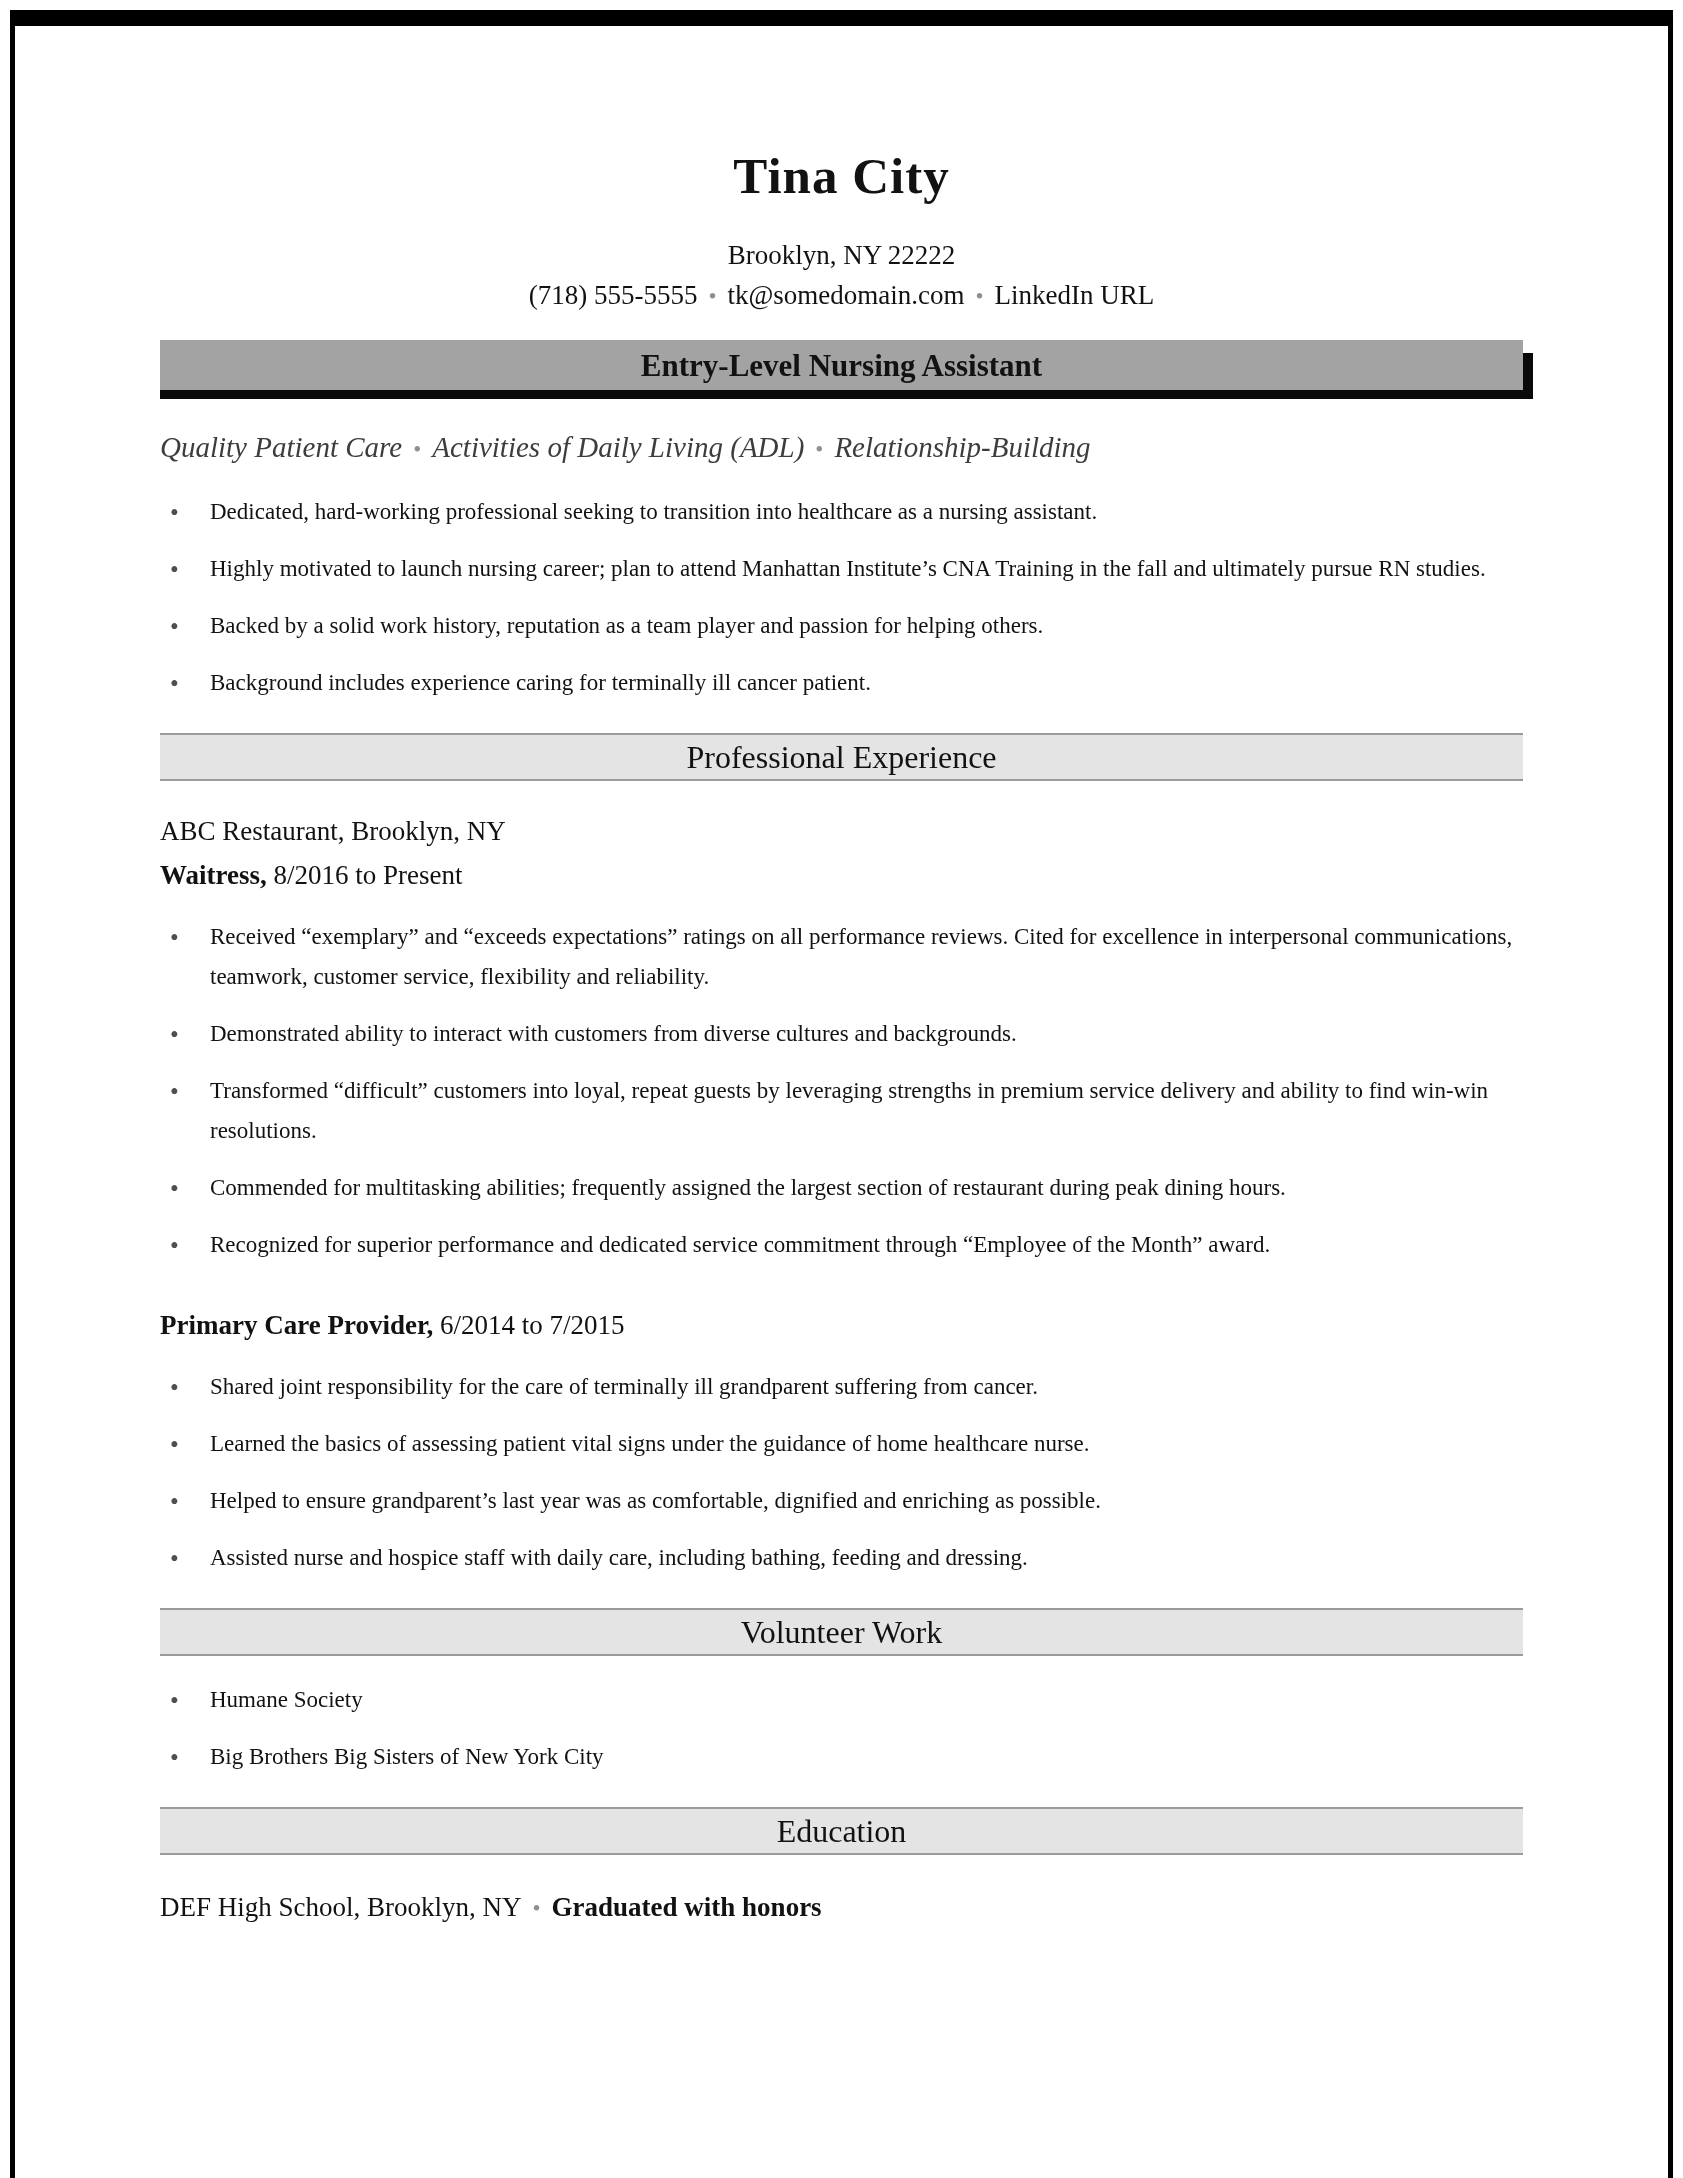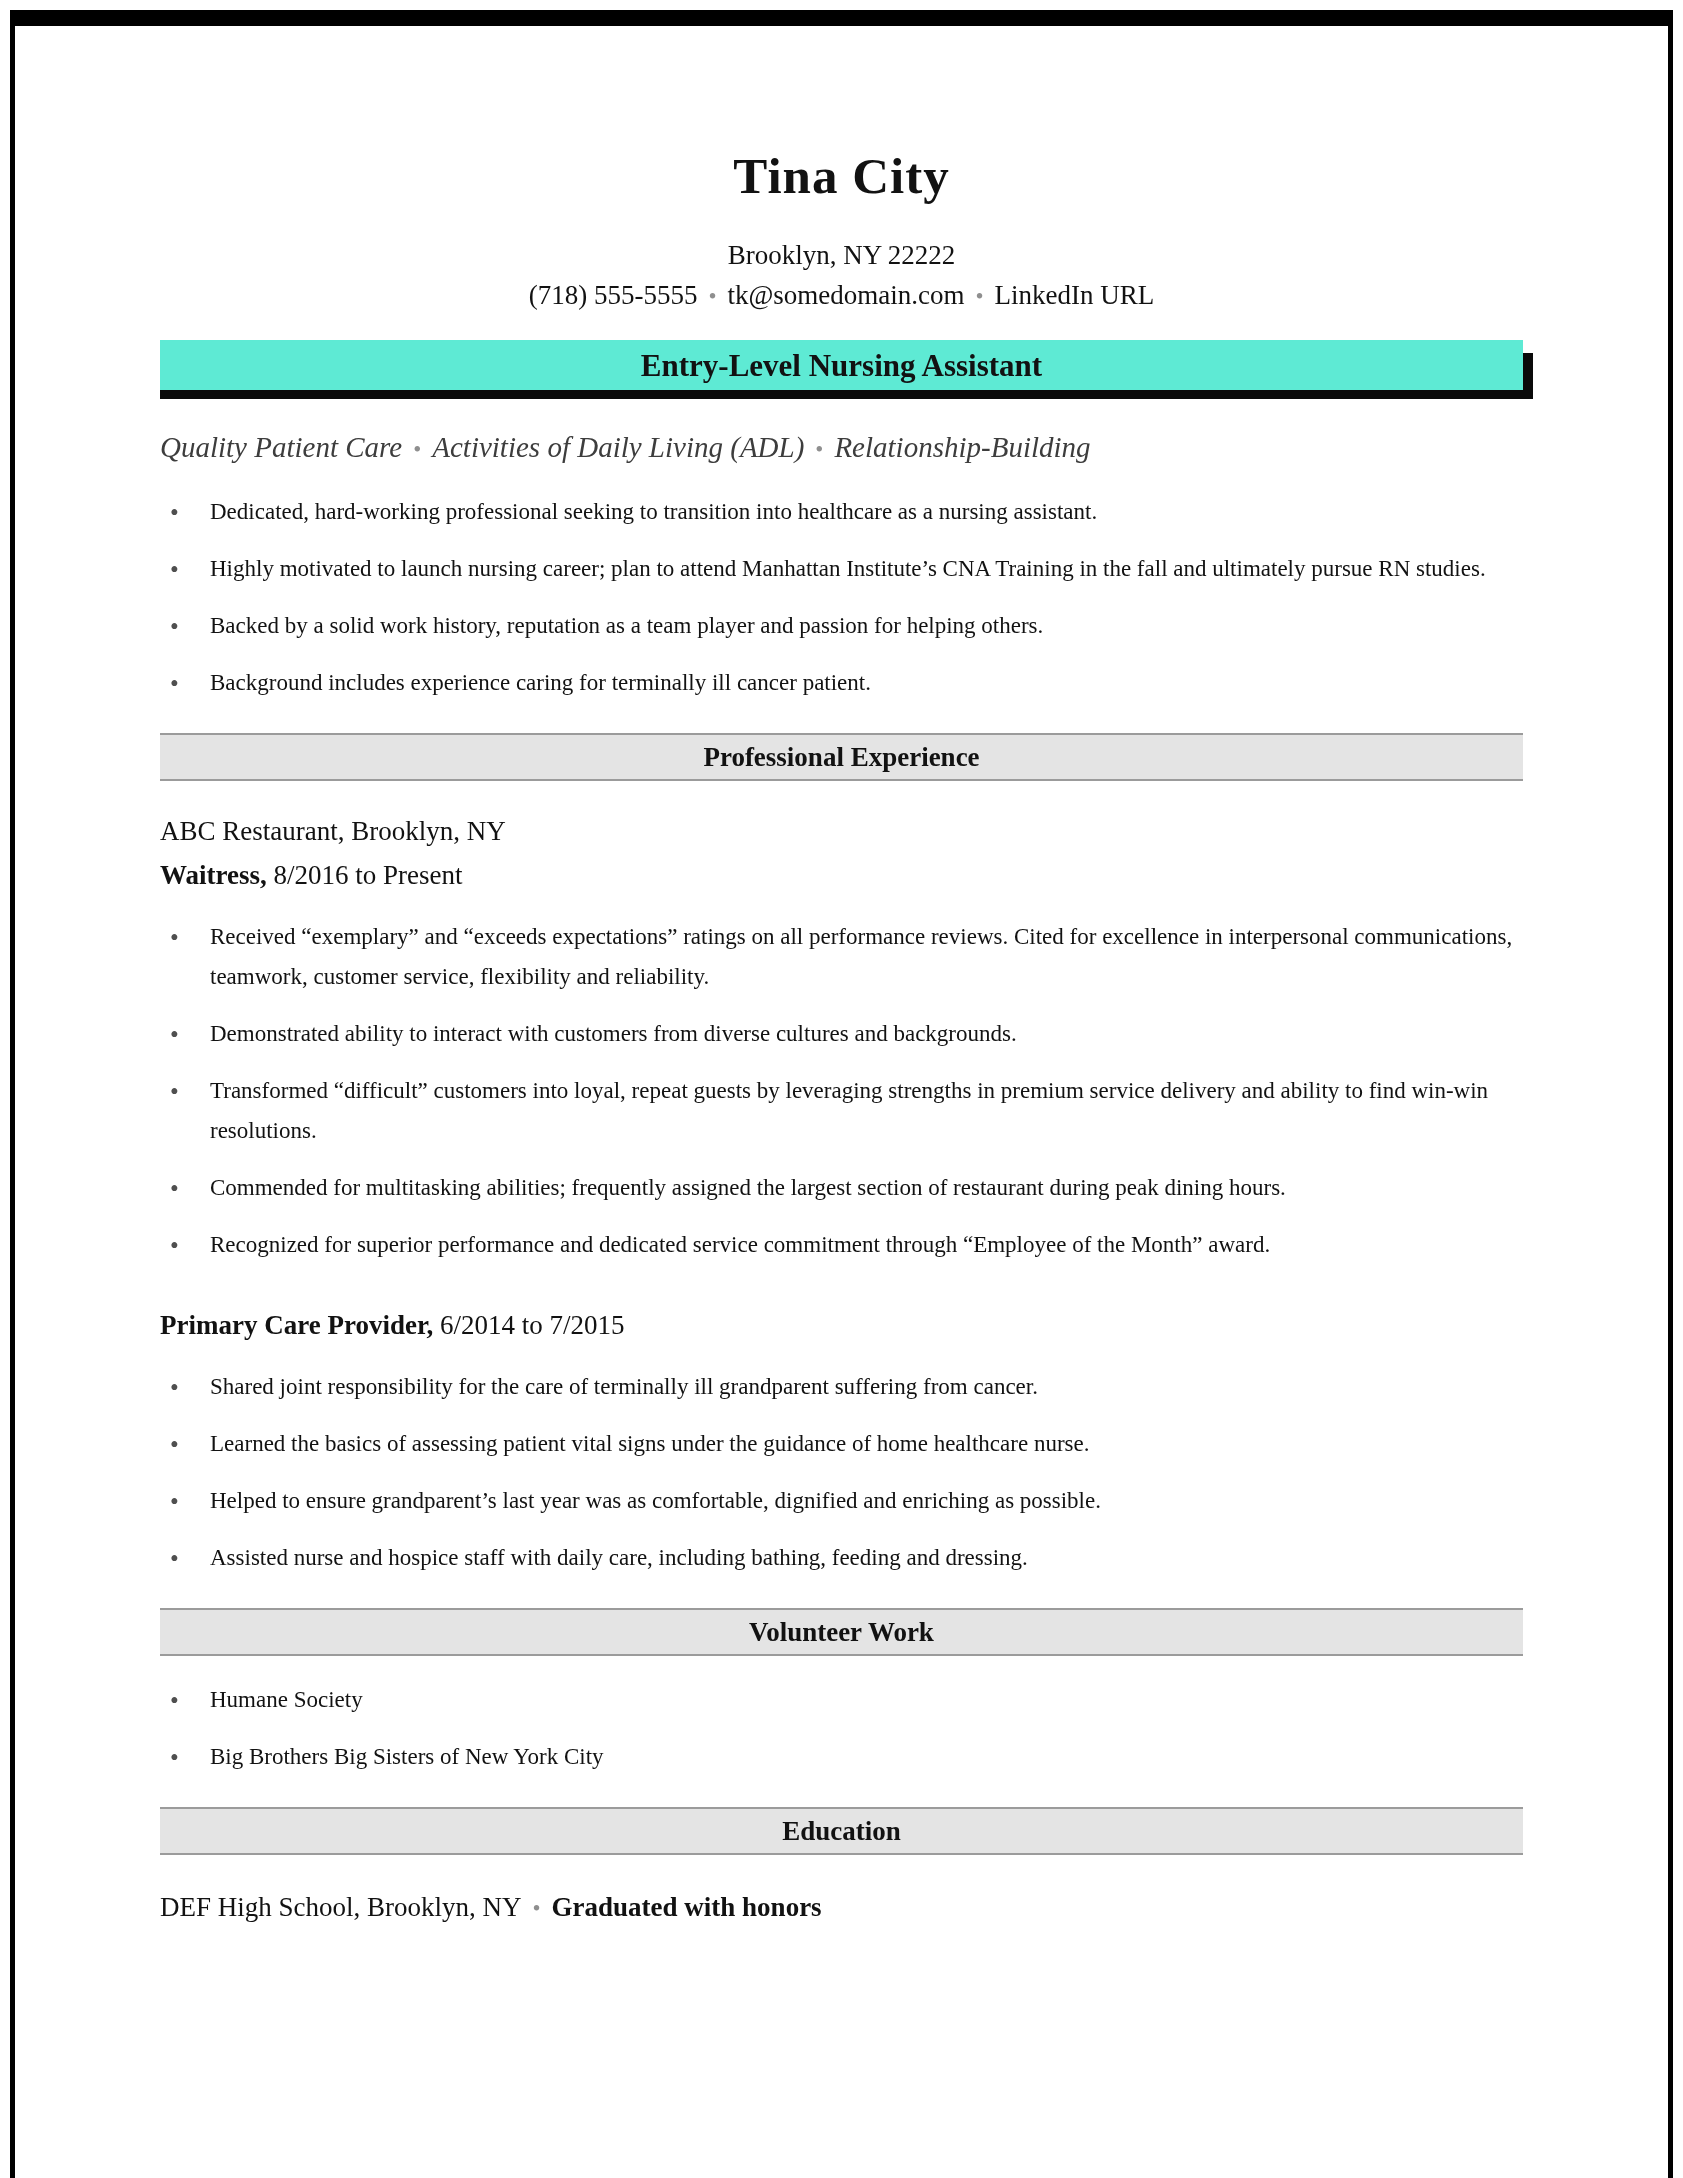--- a/index.html
+++ b/index.html
@@ -44,21 +44,21 @@
   }
   .sep {
     color: #8f8f8f;
     padding: 0 11px;
     font-size: 23px;
     font-style: normal;
   }
   .title-banner {
     margin-top: 26px;
     position: relative;
-    background: #5eead4;
+    background: #a3a3a3;
     border-bottom: 9px solid #0a0a0a;
     text-align: center;
     padding: 7px 0 5px 0;
   }
   .title-banner::after {
     content: "";
     position: absolute;
     top: 13px;
     bottom: -9px;
     right: -10px;
@@ -99,22 +99,22 @@
   }
   .section-bar {
     margin-top: 30px;
     background: #e4e4e4;
     border-top: 2px solid #9b9b9b;
     border-bottom: 2px solid #9b9b9b;
     text-align: center;
     padding: 3px 0;
   }
   .section-bar .section-text {
-    font-size: 27px;
-    font-weight: bold;
+    font-size: 32px;
+    font-weight: normal;
     line-height: 38px;
   }
   .company {
     font-size: 27px;
     margin-top: 32px;
     line-height: 36px;
   }
   .job-title {
     font-size: 27px;
     margin-top: 8px;

